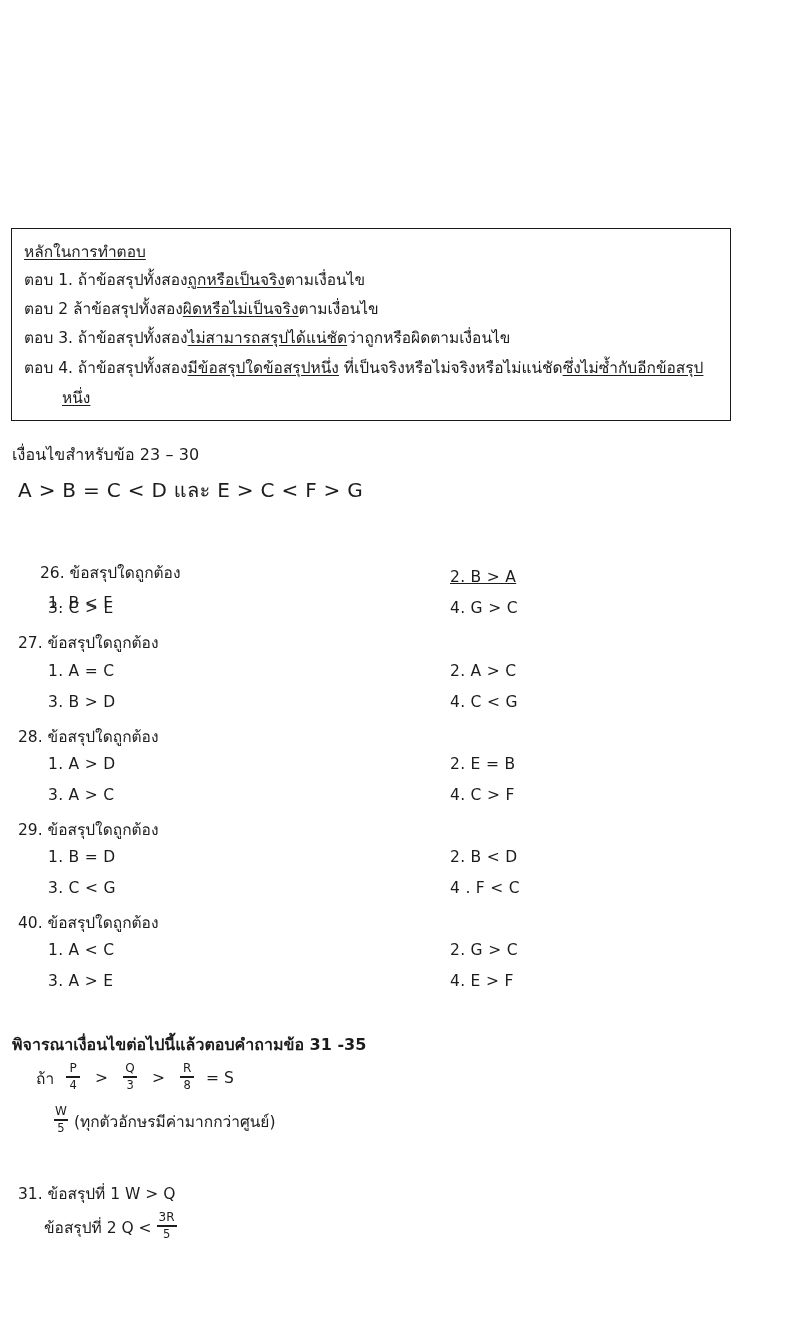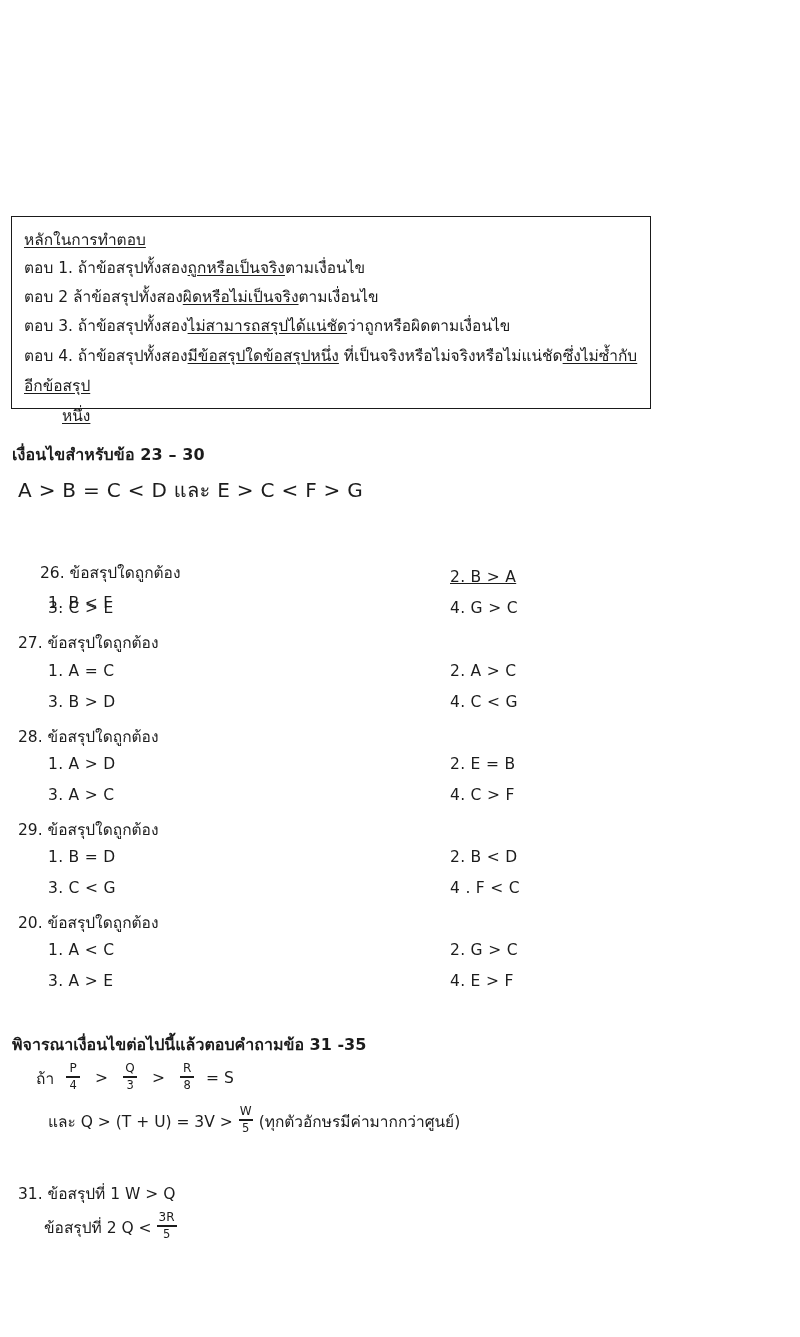--- a/index.html
+++ b/index.html
@@ -22,22 +22,22 @@
     position: absolute;
     inset: 0;
     width: 800px;
     height: 1337px;
   }
 
   
   .instruction-box {
     position: absolute;
     left: 11px;
-    top: 216px;
-    width: 640px;
+    top: 228px;
+    width: 720px;
     height: 193px;
     border: 1.5px solid #1a1a1a;
     box-sizing: border-box;
     padding: 10px 12px 6px 12px;
   }
   .ins-title {
     font-size: 15.5px;
     line-height: 27px;
     text-decoration: underline;
     text-underline-offset: 2px;
@@ -51,21 +51,21 @@
   .ins-line.wrap { white-space: normal; line-height: 30px; }
   .u { text-decoration: underline; text-underline-offset: 2px; }
   .indent-wrap { padding-left: 38px; }
 
   
   .cond-heading {
     position: absolute;
     left: 12px;
     top: 442px;
     font-size: 16px;
-    font-weight: bold;
+    font-weight: normal;
     letter-spacing: 0.1px;
   }
   .cond-expr {
     position: absolute;
     left: 18px;
     top: 474px;
     font-size: 20px;
     letter-spacing: 0.3px;
   }
 
@@ -230,21 +230,21 @@
       <span>ข้อสรุปใดถูกต้อง</span>
     </div>
     <div class="opt col-left" style="top:848px;">1. B = D</div>
     <div class="opt col-right" style="top:848px;">2. B &lt; D</div>
     <div class="opt col-left" style="top:879px;">3. C &lt; G</div>
     <div class="opt col-right" style="top:879px;">4 . F &lt; C</div>
   </div>
 
   <div class="question-block">
     <div class="q-stem" style="top:910px;">
-      <span>20.</span>
+      <span>40.</span>
       <span>ข้อสรุปใดถูกต้อง</span>
     </div>
     <div class="opt col-left" style="top:941px;">1. A &lt; C</div>
     <div class="opt col-right" style="top:941px;">2. G &gt; C</div>
     <div class="opt col-left" style="top:972px;">3. A &gt; E</div>
     <div class="opt col-right" style="top:972px;">4. E &gt; F</div>
   </div>
 
   <div class="sec2-heading">พิจารณาเงื่อนไขต่อไปนี้แล้วตอบคำถามข้อ 31 -35</div>
 
@@ -264,21 +264,20 @@
     <span class="op">&gt;</span>
     <span class="frac">
       <span class="num">R</span>
       <span class="bar"></span>
       <span class="den">8</span>
     </span>
     <span>= S</span>
   </div>
 
   <div class="cond-row cond-row-2">
-    <span>และ Q &gt; (T + U) = 3V &gt;</span>
     <span class="frac">
       <span class="num">W</span>
       <span class="bar"></span>
       <span class="den">5</span>
     </span>
     <span>(ทุกตัวอักษรมีค่ามากกว่าศูนย์)</span>
   </div>
 
   <div class="q31-stem">
     <span>31.</span>

